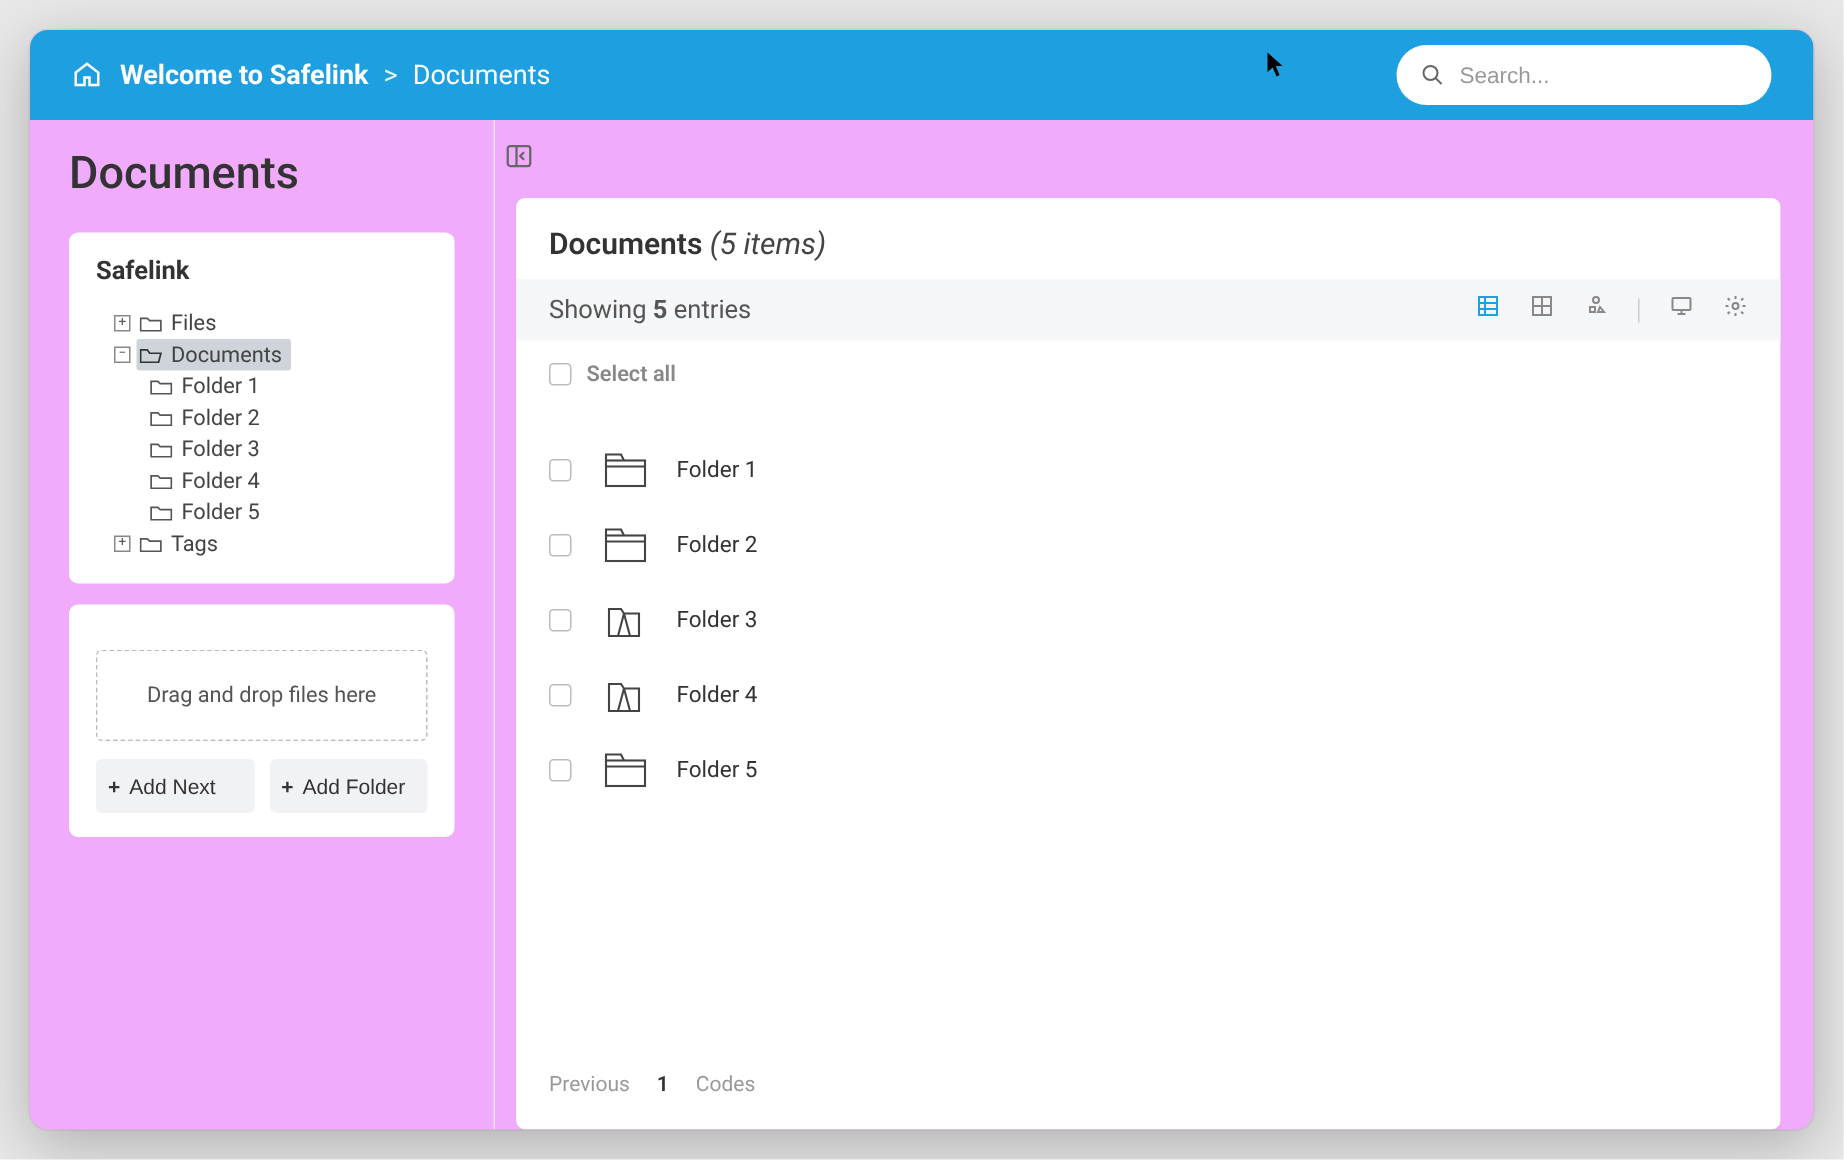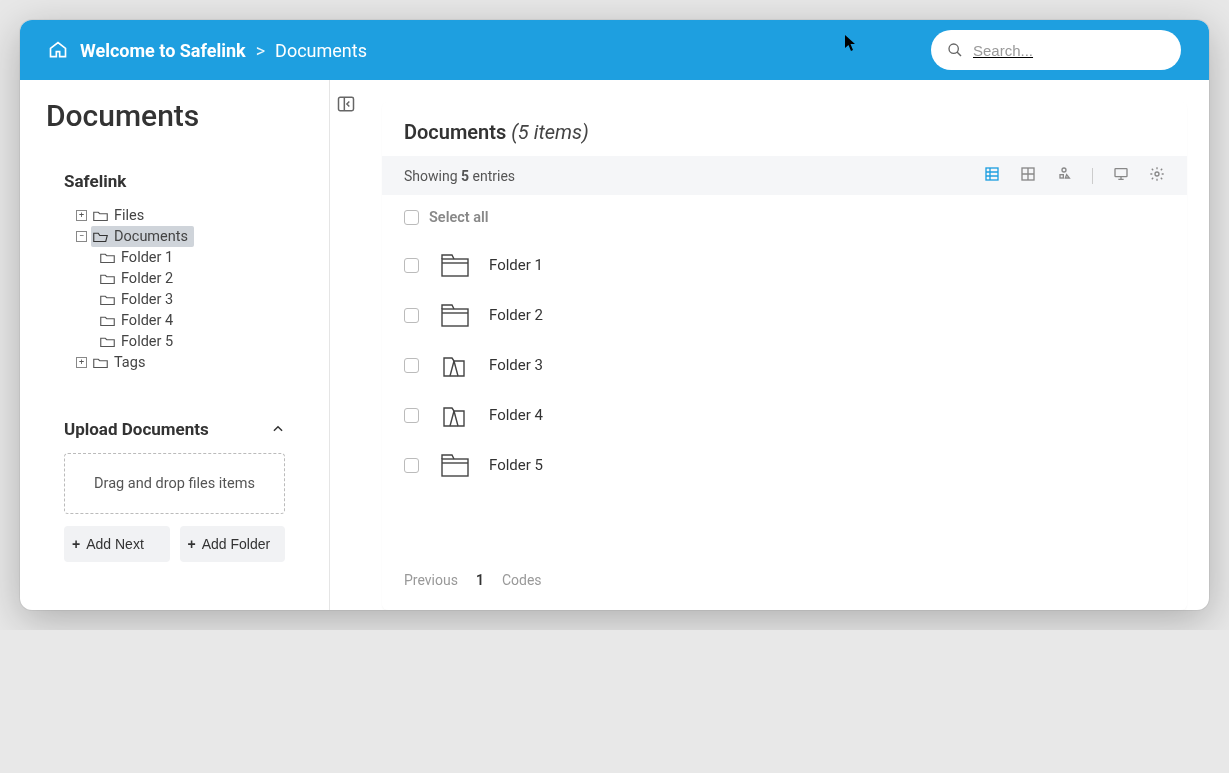--- a/index.html
+++ b/index.html
@@ -5,41 +5,41 @@
 * { box-sizing: border-box; margin: 0; padding: 0; }
 body {
   font-family: -apple-system, BlinkMacSystemFont, "Segoe UI", Roboto, sans-serif;
   background: #e8e8e8;
   padding: 20px;
   display: flex;
   justify-content: center;
 }
 .window {
   width: 1189px;
-  height: 590px;
-  background: #ffffff;
+  height: 733px;
+  background: #f0abfc;
   border-radius: 12px;
   box-shadow: 0 10px 40px rgba(0,0,0,0.25), 0 0 0 1px rgba(0,0,0,0.05);
   overflow: hidden;
   display: flex;
   flex-direction: column;
 }
 .header {
   background: #1e9fe0;
   height: 60px;
   display: flex;
   align-items: center;
   padding: 0 28px;
   gap: 12px;
 }
 .home-icon { color: #fff; display:flex; align-items:center; }
 .breadcrumb { color: #fff; font-size: 18px; display:flex; align-items:center; gap:10px; }
 .breadcrumb .welcome { font-weight: 700; }
 .breadcrumb .sep { opacity:0.9; }
-.search-wrap { margin-left:auto;text-decoration:underline; }
+.search-wrap { margin-left:auto; }
 .search {
   background: #fff;
   border-radius: 24px;
   height: 40px;
   width: 250px;
   display:flex;
   align-items:center;
   padding: 0 16px;
   gap:10px;
 }
@@ -91,43 +91,43 @@
   line-height:1.6;
 }
 .upload-buttons { display:flex; gap:10px; margin-top:12px; }
 .upload-btn {
   flex:1; background:#f1f2f4; border:none; border-radius:4px;
   padding:10px 8px; font-size:14px; color:#333; text-align:left; cursor:pointer;
   display:flex; gap:6px; align-items:flex-start;
 }
 .upload-btn .plus { font-weight:700; }
 
-.main { flex:1; padding: 14px 0 0 0; display:flex; flex-direction:row; min-width:0;gap:12px; }
+.main { flex:1; padding: 14px 0 0 0; display:flex; flex-direction:column; min-width:0; }
 .collapse-handle { margin-left:6px; color:#666; cursor:pointer; margin-bottom:6px; }
 
 .content-card {
   background:#fff; margin: 8px 22px 0 14px; border-radius:6px;
   display:flex; flex-direction:column; flex:1; min-height:0;
   box-shadow: 0 1px 2px rgba(0,0,0,0.04);
 }
 .content-header {
   padding: 18px 22px 12px 22px;
   font-size:20px; color:#333;
 }
 .content-header .count { font-style:italic; font-weight:400; color:#444; }
 .toolbar {
   background:#f5f6f8; padding: 10px 22px;
-  display:flex; align-items:center; font-size:14px; color:#555;
+  display:flex; align-items:center; font-size:17px; color:#555;
 }
 .toolbar .view-icons { margin-left:auto; display:flex; gap:20px; align-items:center; color:#888; }
 .toolbar .view-icons .active { color:#1e9fe0; }
 .toolbar .divider { width:1px; height:16px; background:#ccc; }
 
 .listing { padding: 14px 22px; flex:1; }
-.select-all { display:flex; align-items:center; gap:10px; color:#888; font-size:14.5px; font-weight:600; margin-bottom:14px; }
+.select-all { display:flex; align-items:center; gap:10px; color:#888; font-size:14.5px; font-weight:600; margin-bottom:30px; }
 .chk { width:15px; height:15px; border:1.5px solid #bbb; border-radius:3px; cursor:pointer; flex-shrink:0; }
 .row { display:flex; align-items:center; gap:18px; padding:12px 0; font-size:15px; color:#333; }
 .row .chk { margin-right:2px; }
 .row .folder-ico { width:32px; display:flex; justify-content:center; }
 
 .pager { padding: 14px 22px 22px; display:flex; justify-content:flex-start; gap:18px; font-size:14px; color:#999; align-items:center; }
 .pager .current { color:#333; font-weight:600; }
 
 .cursor { position:absolute; top:14px; left:824px; pointer-events:none; }
 </style>
@@ -219,28 +219,22 @@
             <span class="tree-expand">+</span>
             <svg width="15" height="12" viewBox="0 0 20 16" fill="none" stroke="#555" stroke-width="1.5">
                 <path d="M1 3 V14 H19 V5 H9 L7 3 Z"></path>
               </svg>
             <span>Tags</span>
           </div>
         </div>
       </div>
 
       <div class="card upload-card">
-        <div class="card-title">
-          <span>Upload Documents</span>
-          <svg width="14" height="14" viewBox="0 0 24 24" fill="none" stroke="#333" stroke-width="2.5">
-              <polyline points="5 15 12 8 19 15"></polyline>
-            </svg>
-        </div>
         <div class="dropzone">
-          <div>Drag and drop files items</div>
+          <div>Drag and drop files here</div>
         </div>
         <div class="upload-buttons">
           <button class="upload-btn">
               <span class="plus">+</span>
               <span>Add Next</span>
             </button>
           <button class="upload-btn">
               <span class="plus">+</span>
               <span>Add Folder</span>
             </button>

